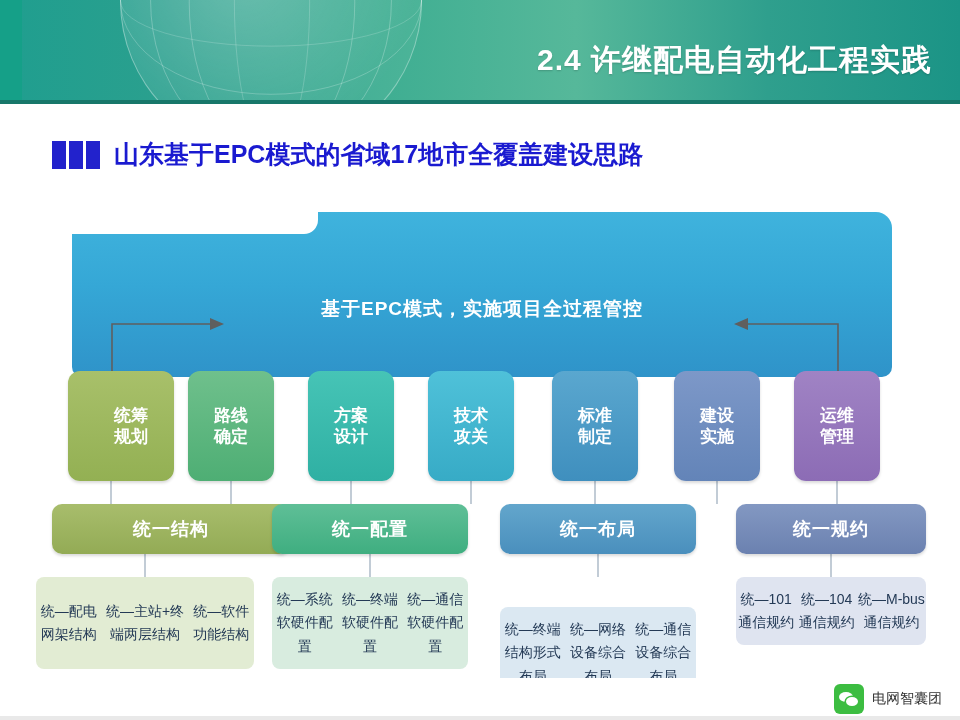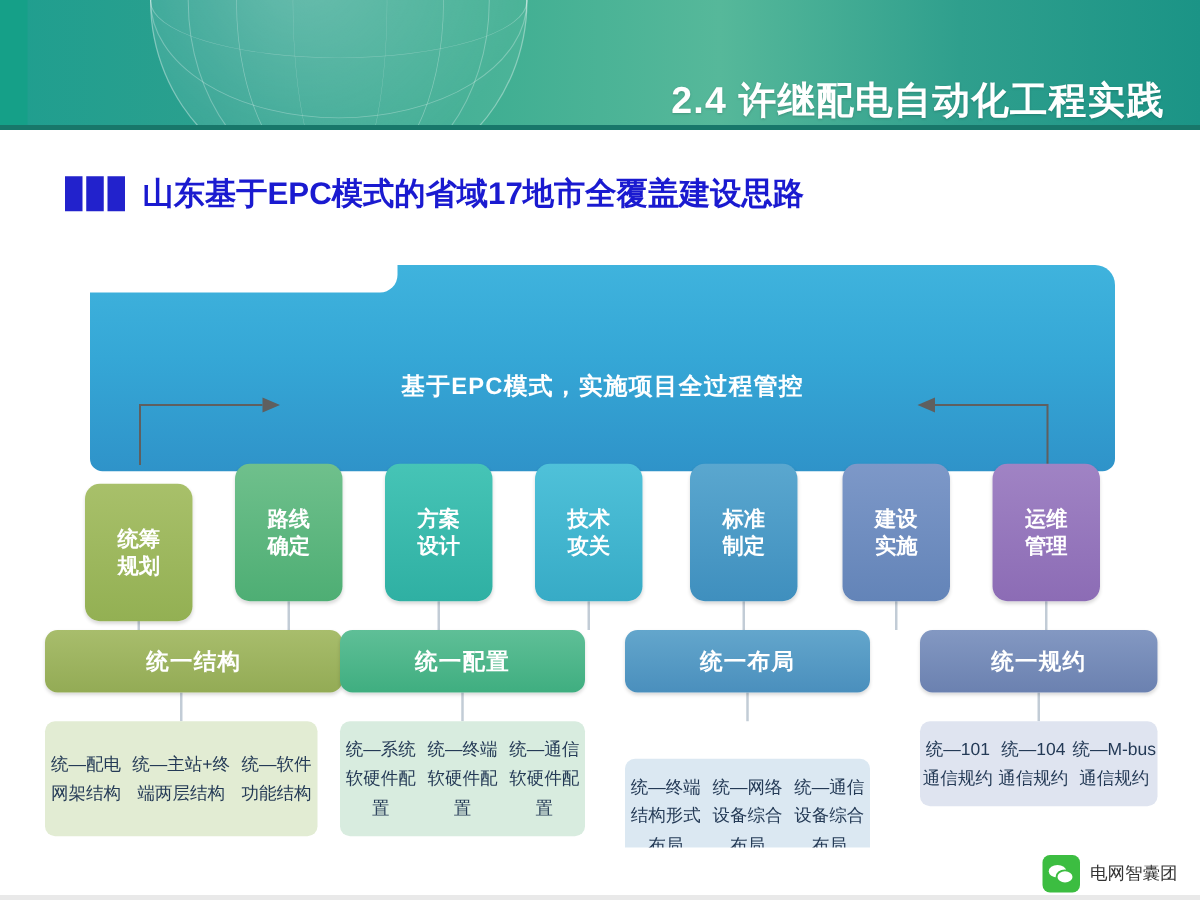--- a/index.html
+++ b/index.html
@@ -32,21 +32,20 @@
     position:absolute;border-radius:50%;
     border:1px solid rgba(255,255,255,.28);
   }
   .m1{left:120px;top:-150px;width:300px;height:300px;transform:scaleX(.80);}
   .m2{left:120px;top:-150px;width:300px;height:300px;transform:scaleY(.62);}
   .m3{left:120px;top:-150px;width:300px;height:300px;transform:scaleY(.30);}
   .header-title{
     position:absolute;right:28px;top:40px;
     color:#ffffff;font-size:30px;font-weight:bold;letter-spacing:1px;
     text-shadow:0 1px 2px rgba(0,0,0,.18);
-    margin-top:20px;
   }
   .header-rule{
     position:absolute;left:0;top:100px;width:960px;height:4px;background:#18776a;
   }
   .header-rule2{
     position:absolute;left:0;top:104px;width:960px;height:2px;background:#ffffff;
   }
   .left-green-bar{
     position:absolute;left:0;top:0;width:22px;height:102px;background:#15a088;
   }
@@ -74,35 +73,35 @@
     position:absolute;left:72px;top:296px;width:820px;text-align:center;
     color:#ffffff;font-size:19px;font-weight:bold;letter-spacing:1px;
   }
   
   .pill{
     position:absolute;width:86px;height:110px;border-radius:12px;
     display:flex;align-items:center;justify-content:center;text-align:center;
     color:#ffffff;font-size:17px;font-weight:bold;line-height:1.25;
     box-shadow:0 2px 3px rgba(0,0,0,.15);
   }
-  .p1{left:68px;top:387px;background:linear-gradient(180deg,#a8c06a,#93b053);}
+  .p1{left:68px;top:371px;background:linear-gradient(180deg,#a8c06a,#93b053);padding-left:20px;}
   .p2{left:188px;top:371px;background:linear-gradient(180deg,#6fc08c,#4eae74);}
   .p3{left:308px;top:371px;background:linear-gradient(180deg,#46c4b6,#2fb0a3);}
   .p4{left:428px;top:371px;background:linear-gradient(180deg,#4fc1d9,#37abc6);}
   .p5{left:552px;top:371px;background:linear-gradient(180deg,#5aa7cf,#3f8fbe);}
   .p6{left:674px;top:371px;background:linear-gradient(180deg,#7d98c8,#6384b8);}
   .p7{left:794px;top:371px;background:linear-gradient(180deg,#a083c4,#8c6cb5);}
   
   .group{
     position:absolute;height:50px;border-radius:10px;
     display:flex;align-items:center;justify-content:center;
     color:#ffffff;font-size:18px;font-weight:bold;letter-spacing:1px;
     box-shadow:0 2px 3px rgba(0,0,0,.15);
   }
-  .g1{left:36px;top:504px;width:238px;background:linear-gradient(180deg,#a8bd6c,#93ab55);}
+  .g1{left:52px;top:504px;width:238px;background:linear-gradient(180deg,#a8bd6c,#93ab55);}
   .g2{left:272px;top:504px;width:196px;background:linear-gradient(180deg,#5fbf97,#3fae80);}
   .g3{left:500px;top:504px;width:196px;background:linear-gradient(180deg,#63a6cc,#4a8fbd);}
   .g4{left:736px;top:504px;width:190px;background:linear-gradient(180deg,#8398c2,#6b81b0);}
   
   .detail{
     position:absolute;border-radius:8px;
     display:flex;flex-direction:row;align-items:center;justify-content:center;
     color:#243a56;font-size:14px;line-height:1.65;text-align:center;
   }
   .d1{left:36px;top:577px;width:218px;height:92px;background:#e2ecd3;}

